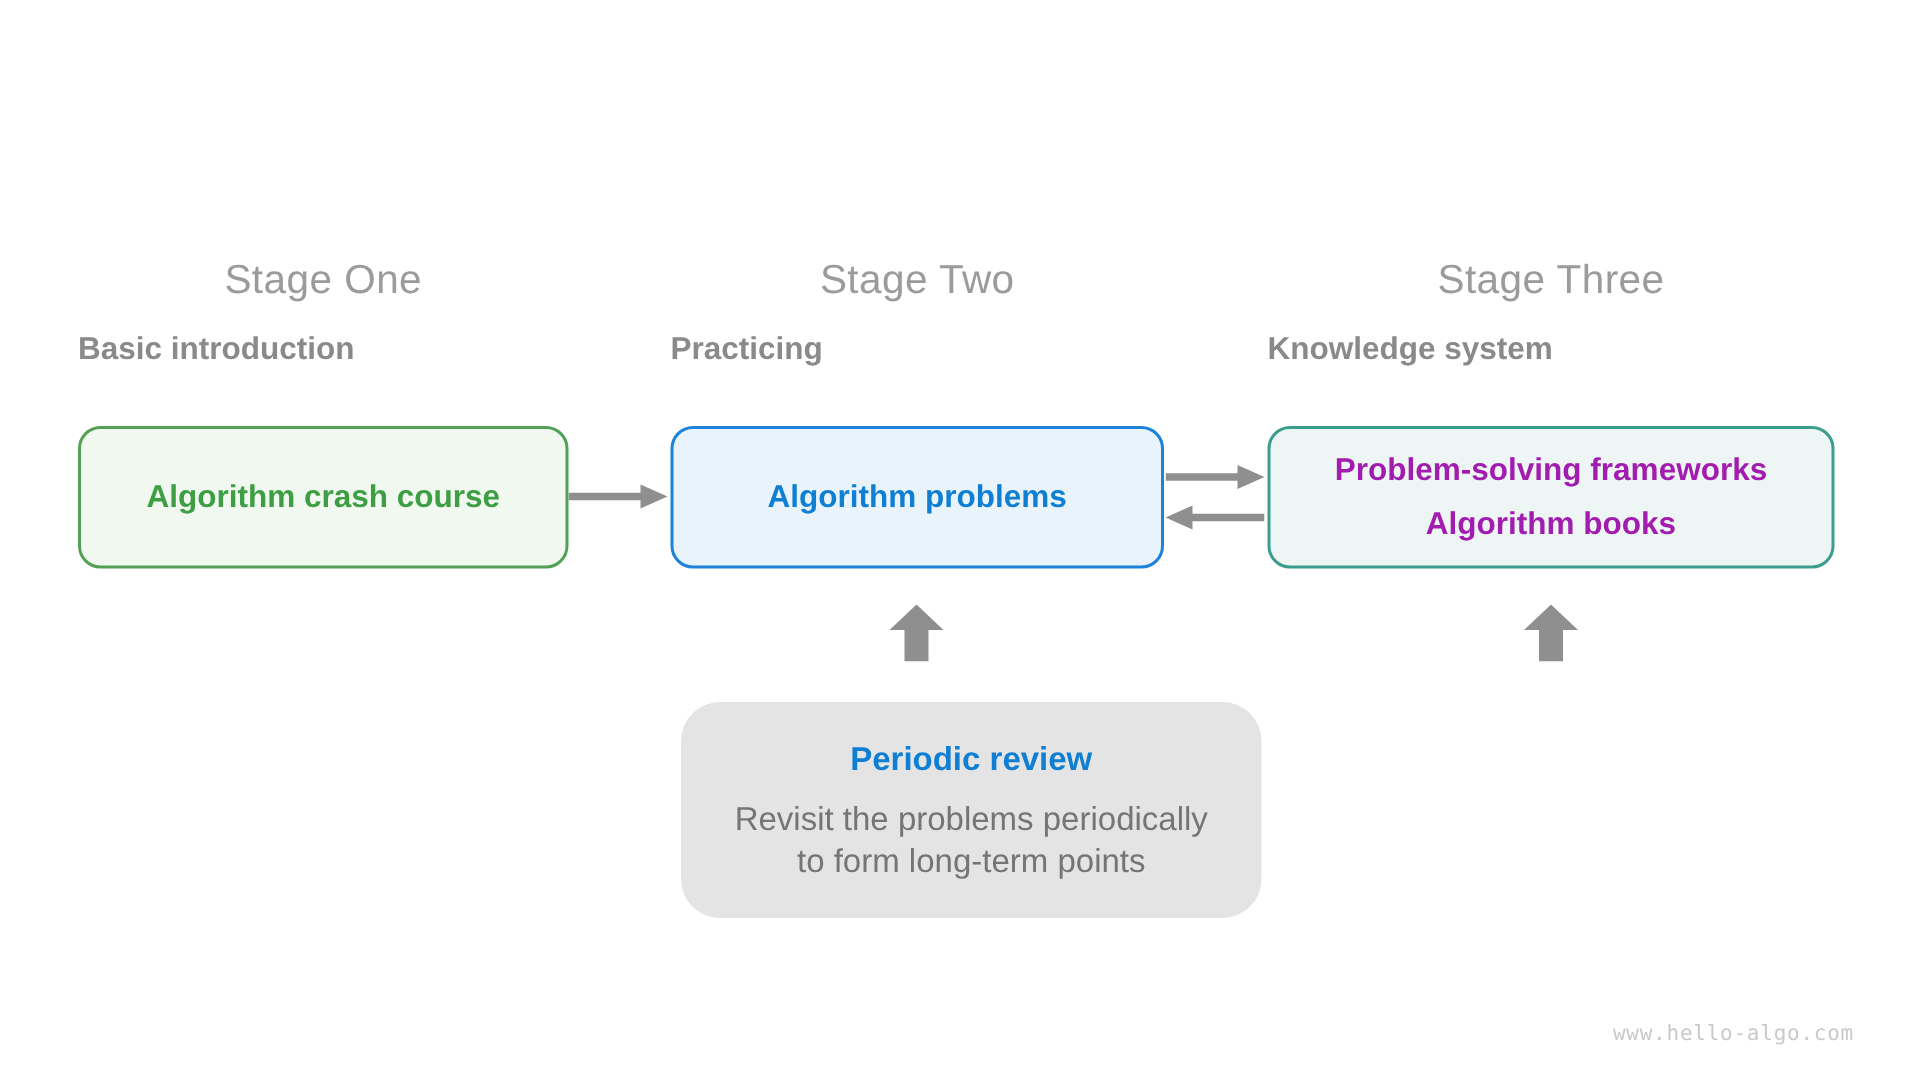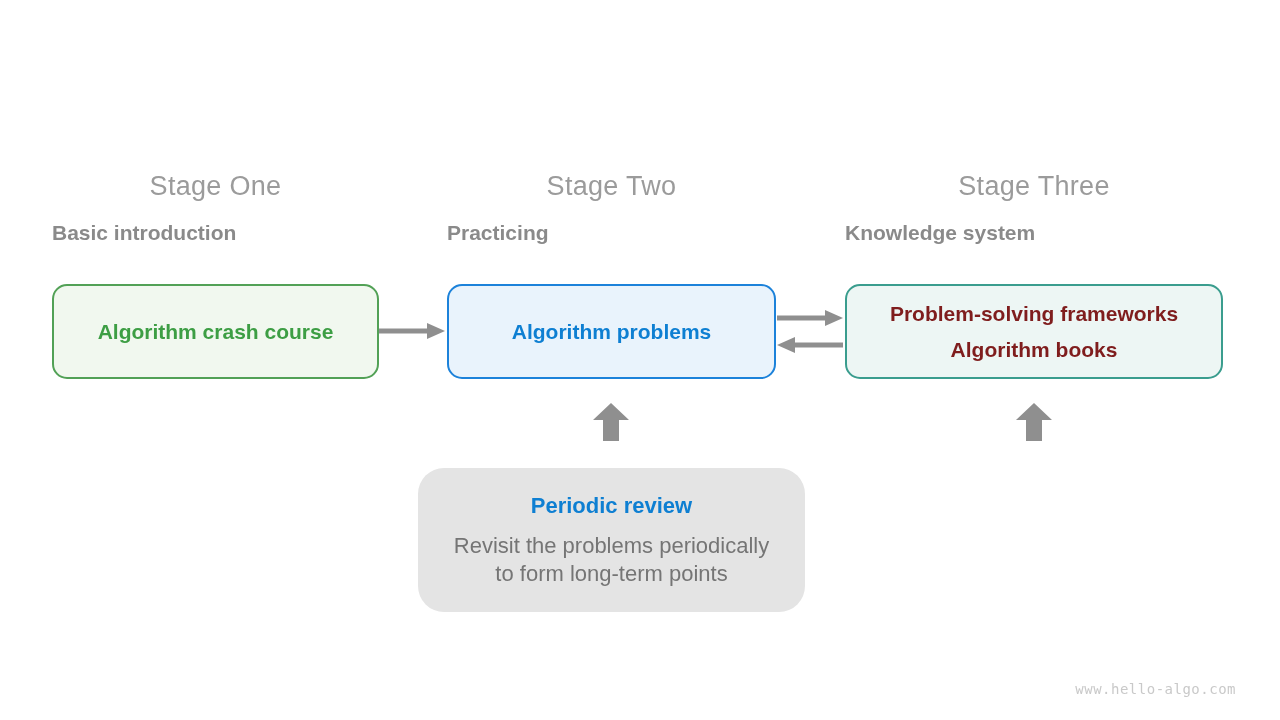--- a/index.html
+++ b/index.html
@@ -63,38 +63,39 @@
   .box-blue {
     left: 447px; width: 329px;
     background: #e9f3fc;
     border-color: #1c82da;
     color: #0e7fd2;
   }
   .box-teal {
     left: 845px; width: 378px;
     background: #edf6f4;
     border-color: #3a9d8e;
-    color: #7f1d1d;
+    color: #a21caf;
   }
 
   
   .arrow-svg { position: absolute; }
   .arrow-fill { fill: #8f8f8f; }
   .arrow-stroke { stroke: #8f8f8f; stroke-width: 5; }
 
   
   .note {
     position: absolute;
     top: 468px;
     height: 144px;
     box-sizing: border-box;
     border-radius: 26px;
     background: #e4e4e4;
     text-align: center;
     padding-top: 25px;
+    margin-left: 36px;
   }
   .note-left  { left: 418px; width: 387px; }
   .note-right { left: 888px; width: 294px; }
   .note-title {
     font-size: 22px;
     font-weight: 700;
     margin-bottom: 13px;
   }
   .note-title-blue { color: #0e7fd2; }
   .note-title-teal { color: #2f9689; }

